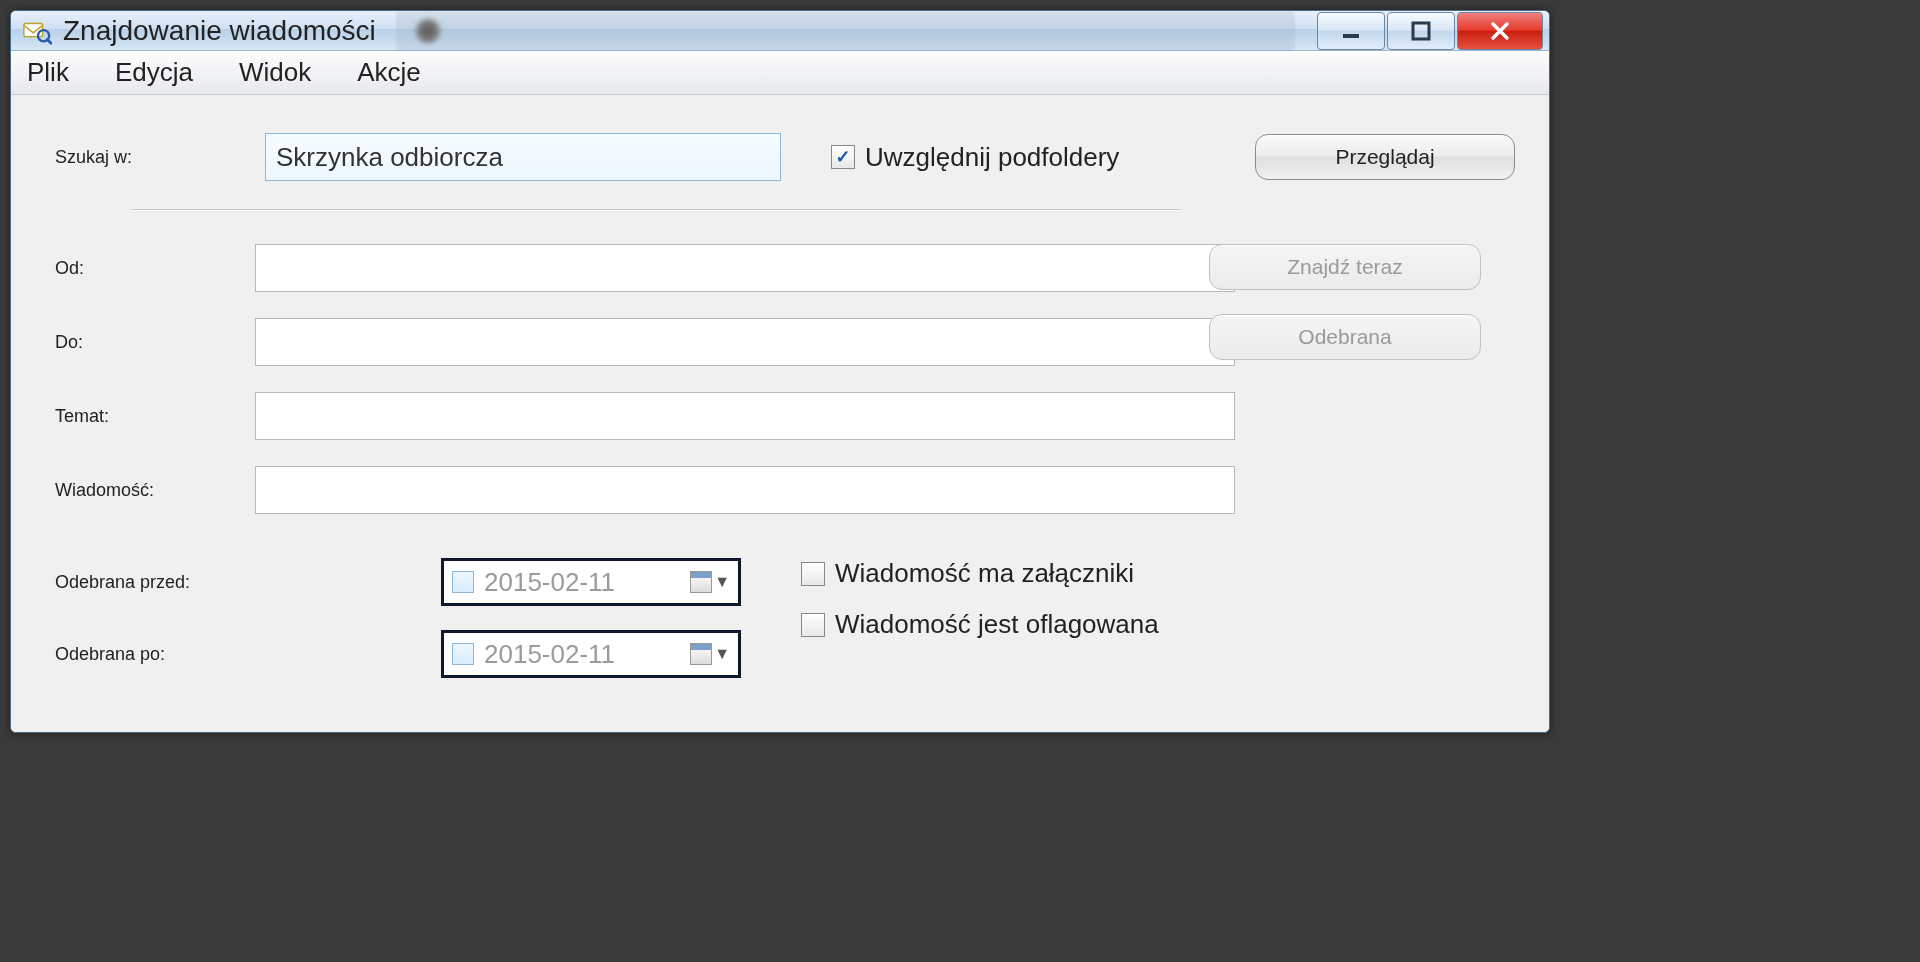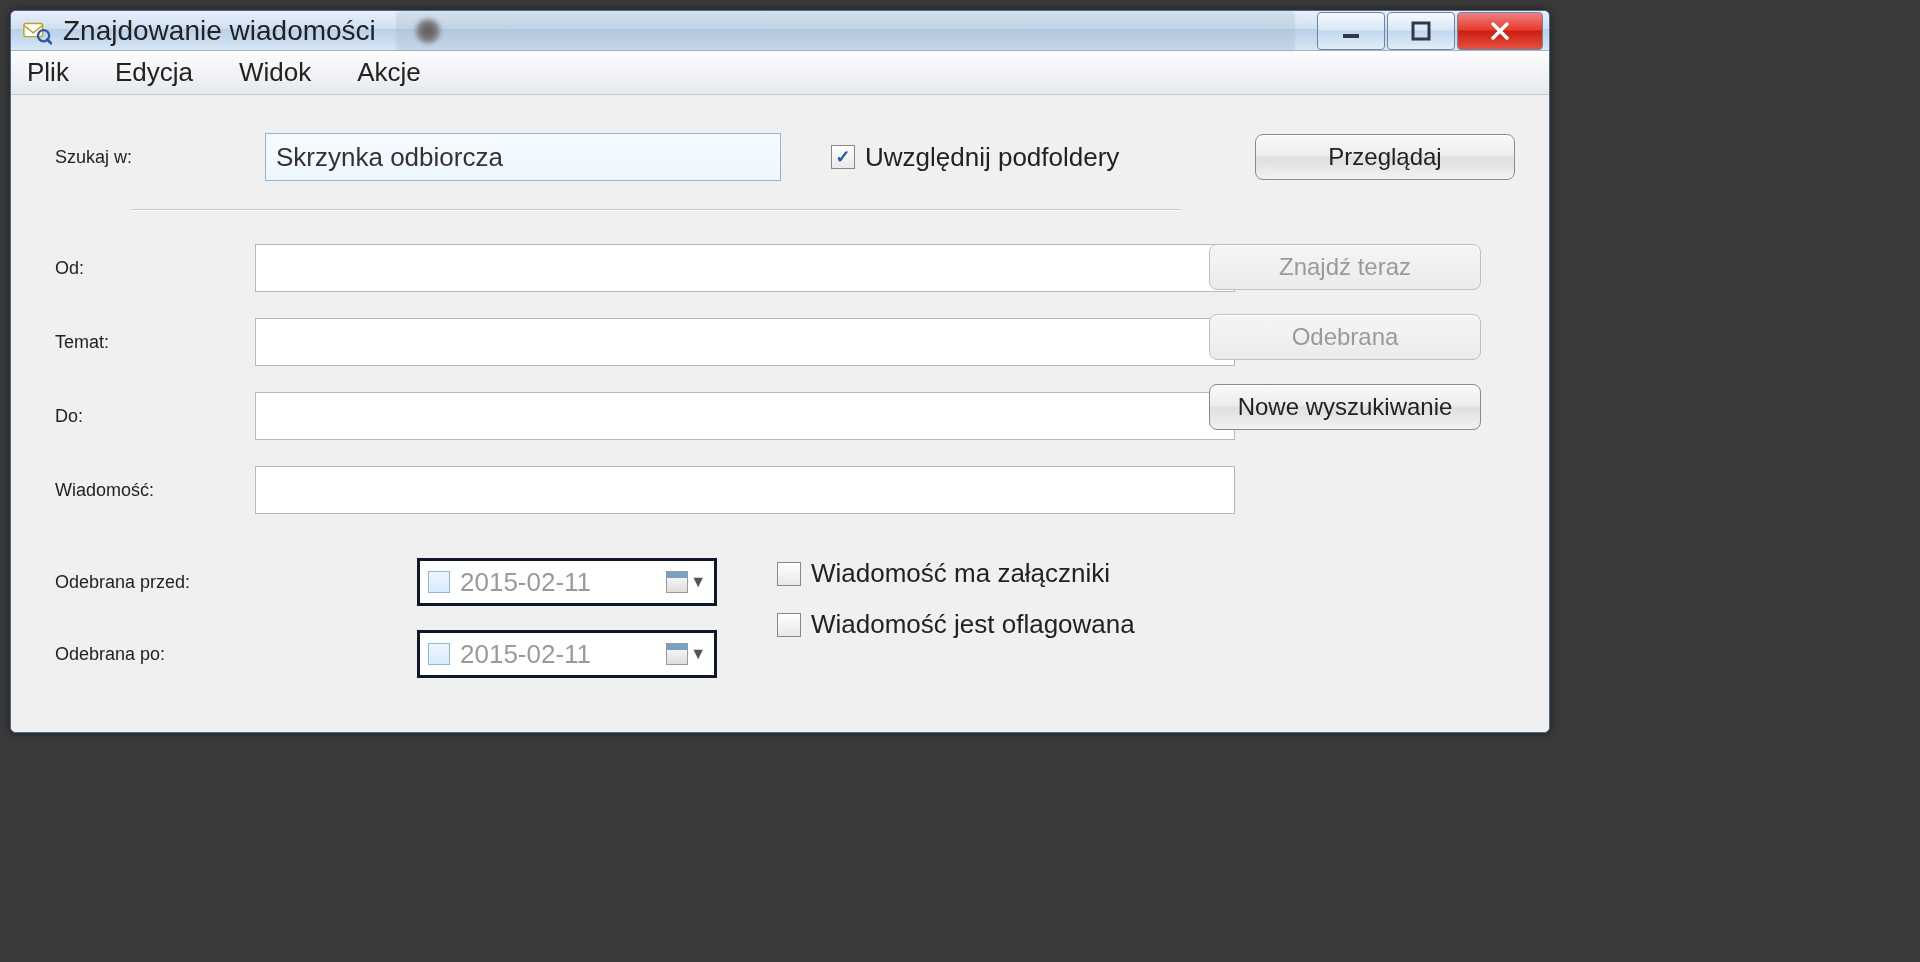--- a/index.html
+++ b/index.html
@@ -139,23 +139,23 @@
     width: 24px;
     height: 24px;
     border: 1px solid #888;
     background: linear-gradient(to bottom,#fff,#e8e8e8);
     display:flex;align-items:center;justify-content:center;
     font-size:18px;color:#1a5aa8;font-weight:bold;
   }
   .btn {
     height: 46px;
     border: 1px solid #8a8a8a;
-    border-radius: 8px;
+    border-radius: 13px;
     background: linear-gradient(to bottom, #fafafa 0%, #ececec 48%, #dedede 50%, #f2f2f2 100%);
-    font-size: 24px;
+    font-size: 21px;
     color: #222;
     display:flex;align-items:center;justify-content:center;
     padding: 0 10px;
     min-width: 260px;
     box-shadow: 0 1px 0 #fff inset;
   }
   .btn.disabled {
     color: #9a9a9a;
     border-color: #c0c0c0;
     background: linear-gradient(to bottom,#f5f5f5,#ebebeb);
@@ -171,21 +171,21 @@
     position: absolute;
     right: 34px;
     top: 0;
     width: 272px;
     display:flex;flex-direction:column;gap:24px;
   }
   .form-area {
     position: relative;
   }
   .mid-input { width: 980px; }
-  .date-row { display:flex; align-items:center; gap: 72px; margin-top: 34px;}
+  .date-row { display:flex; align-items:center; gap: 96px; margin-top: 34px;}
   .date-row .label { width: 290px; flex: 0 0 290px; }
   .date-picker {
     width: 300px;
     height: 48px;
     border: 3px solid #0f172a;
     background:#fff;
     display:flex;align-items:center;
     padding: 0 8px;
     gap: 10px;
     font-size: 26px;
@@ -265,41 +265,38 @@
 
     <div class="separator"></div>
 
     <div class="form-area">
 
       <div class="row" style="margin-bottom:26px;">
         <span class="label">Od:</span>
         <input class="text-input mid-input" value="" style="">
       </div>
       <div class="row" style="margin-bottom:26px;">
+        <span class="label">Do:</span>
+        <input class="text-input mid-input" value="" style="">
+      </div>
+      <div class="row" style="margin-bottom:26px;">
         <span class="label">Temat:</span>
-        <input class="text-input mid-input" value="" style="">
-      </div>
-      <div class="row" style="margin-bottom:26px;">
-        <span class="label">Do:</span>
         <input class="text-input mid-input" value="" style="">
       </div>
       <div class="row" style="margin-bottom:10px;">
         <span class="label">Wiadomość:</span>
         <input class="text-input mid-input" value="" style="">
       </div>
 
       <div class="right-col">
         <div class="btn disabled">
           <span>Znajdź teraz</span>
         </div>
         <div class="btn disabled">
           <span>Odebrana</span>
-        </div>
-        <div class="btn">
-          <span>Nowe wyszukiwanie</span>
         </div>
       </div>
 
       <div class="bottom-area">
         <div style="display:flex;flex-direction:column;gap:24px;">
           <div class="date-row">
             <span class="label">Odebrana przed:</span>
             <div class="date-picker">
               <span class="dp-check"></span>
               <span>2015-02-11</span>

